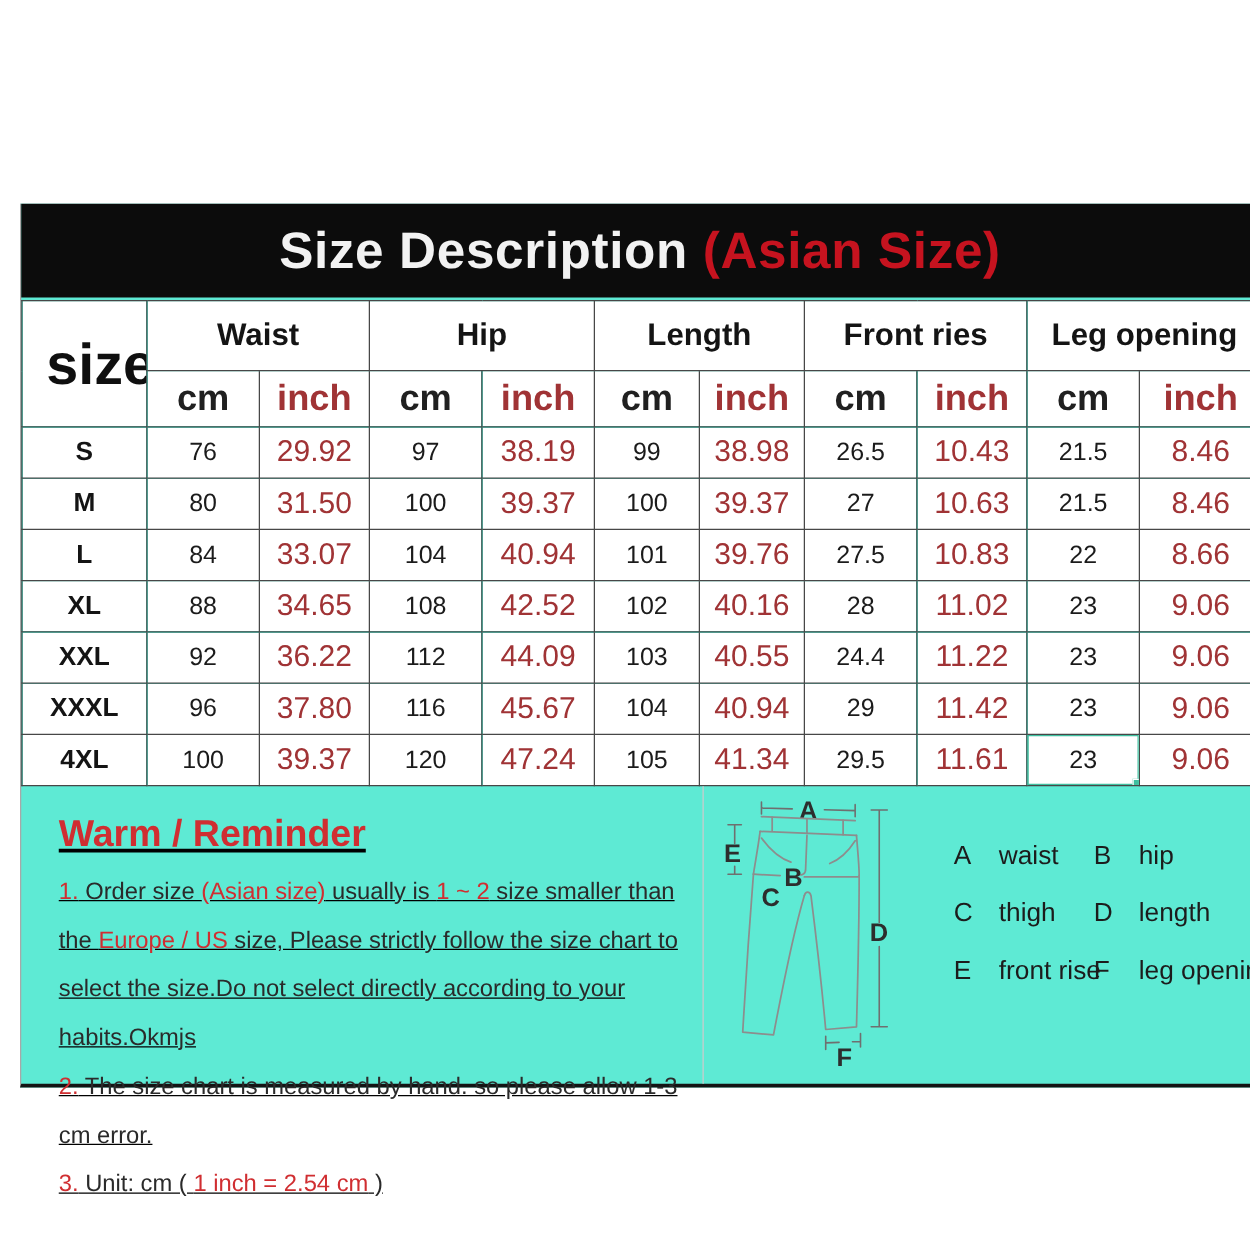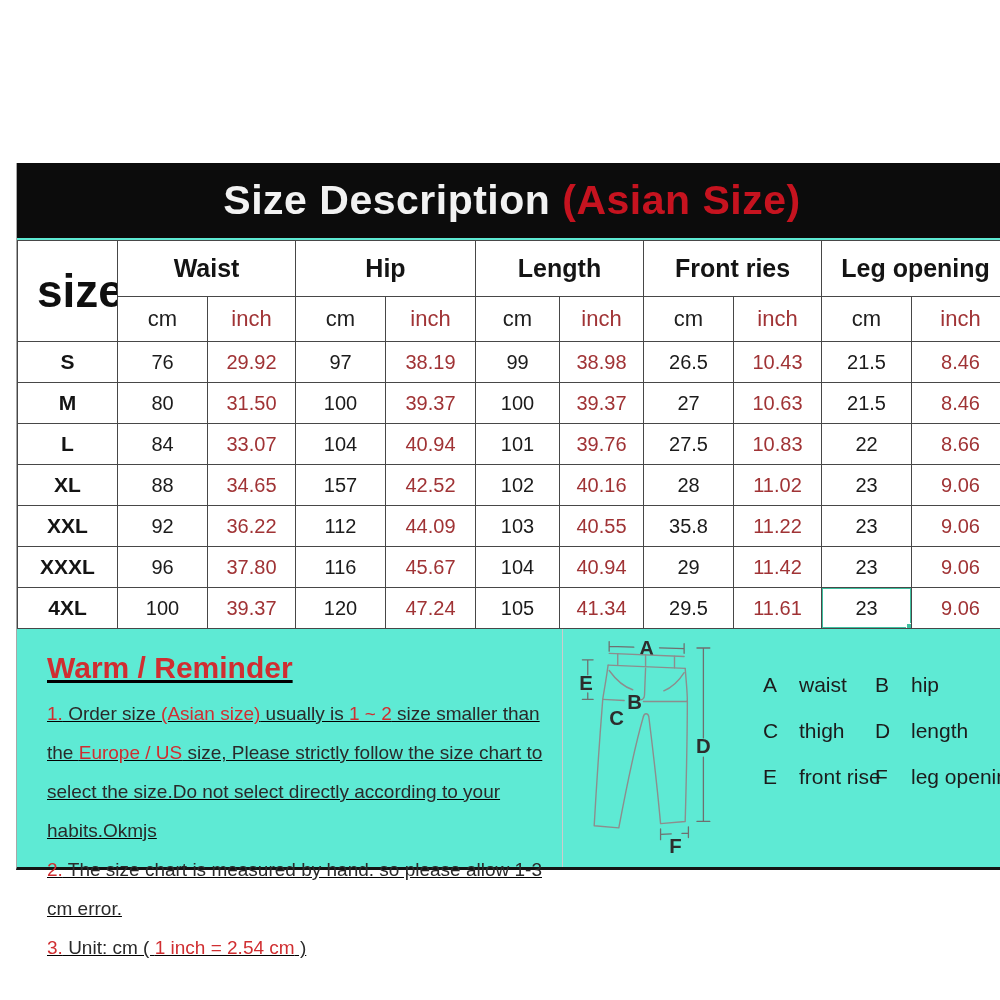--- a/index.html
+++ b/index.html
@@ -28,25 +28,25 @@
   .title-main{color:#f2f2f2;}
   .title-accent{color:var(--title-accent-red);}
   
   table.size-table{border-collapse:collapse;width:100%;table-layout:fixed;margin-top:2px;}
   .size-table th,.size-table td{
     border:1px solid #474747;text-align:center;vertical-align:middle;
     padding:0;overflow:hidden;background:#fff;
   }
   th.size-head{font-size:46px;font-weight:bold;color:#0f0f0f;padding-left:19px;}
   th.group-head{font-size:25px;font-weight:bold;height:55px;color:#141414;}
-  th.unit{font-size:22px;font-weight:normal;height:44px;color:#202020;}
+  th.unit{font-size:29px;font-weight:bold;height:44px;color:#202020;}
   th.unit.inch{color:var(--inch-red);}
   td.size-cell{font-weight:bold;font-size:21px;color:#141414;height:40px;}
   td.cm-val{font-size:20px;color:#1b1b1b;}
-  td.inch-val{font-size:20px;color:var(--inch-red);}
+  td.inch-val{font-size:24px;color:var(--inch-red);}
   td.sel{position:relative;}
   td.sel::before{
     content:"";position:absolute;top:-1px;left:-1px;right:-1px;bottom:-1px;
     border:2px solid var(--selection-teal);pointer-events:none;
   }
   td.sel::after{
     content:"";position:absolute;right:-4px;bottom:-4px;width:7px;height:7px;
     background:var(--selection-teal);border:1px solid #ffffff;
   }
   
@@ -153,38 +153,38 @@
           <td class="inch-val">39.76</td>
           <td class="cm-val">27.5</td>
           <td class="inch-val">10.83</td>
           <td class="cm-val">22</td>
           <td class="inch-val">8.66</td>
         </tr>
         <tr>
           <td class="size-cell">XL</td>
           <td class="cm-val">88</td>
           <td class="inch-val">34.65</td>
-          <td class="cm-val">157</td>
+          <td class="cm-val">108</td>
           <td class="inch-val">42.52</td>
           <td class="cm-val">102</td>
           <td class="inch-val">40.16</td>
           <td class="cm-val">28</td>
           <td class="inch-val">11.02</td>
           <td class="cm-val">23</td>
           <td class="inch-val">9.06</td>
         </tr>
         <tr>
           <td class="size-cell">XXL</td>
           <td class="cm-val">92</td>
           <td class="inch-val">36.22</td>
           <td class="cm-val">112</td>
           <td class="inch-val">44.09</td>
           <td class="cm-val">103</td>
           <td class="inch-val">40.55</td>
-          <td class="cm-val">35.8</td>
+          <td class="cm-val">24.4</td>
           <td class="inch-val">11.22</td>
           <td class="cm-val">23</td>
           <td class="inch-val">9.06</td>
         </tr>
         <tr>
           <td class="size-cell">XXXL</td>
           <td class="cm-val">96</td>
           <td class="inch-val">37.80</td>
           <td class="cm-val">116</td>
           <td class="inch-val">45.67</td>

